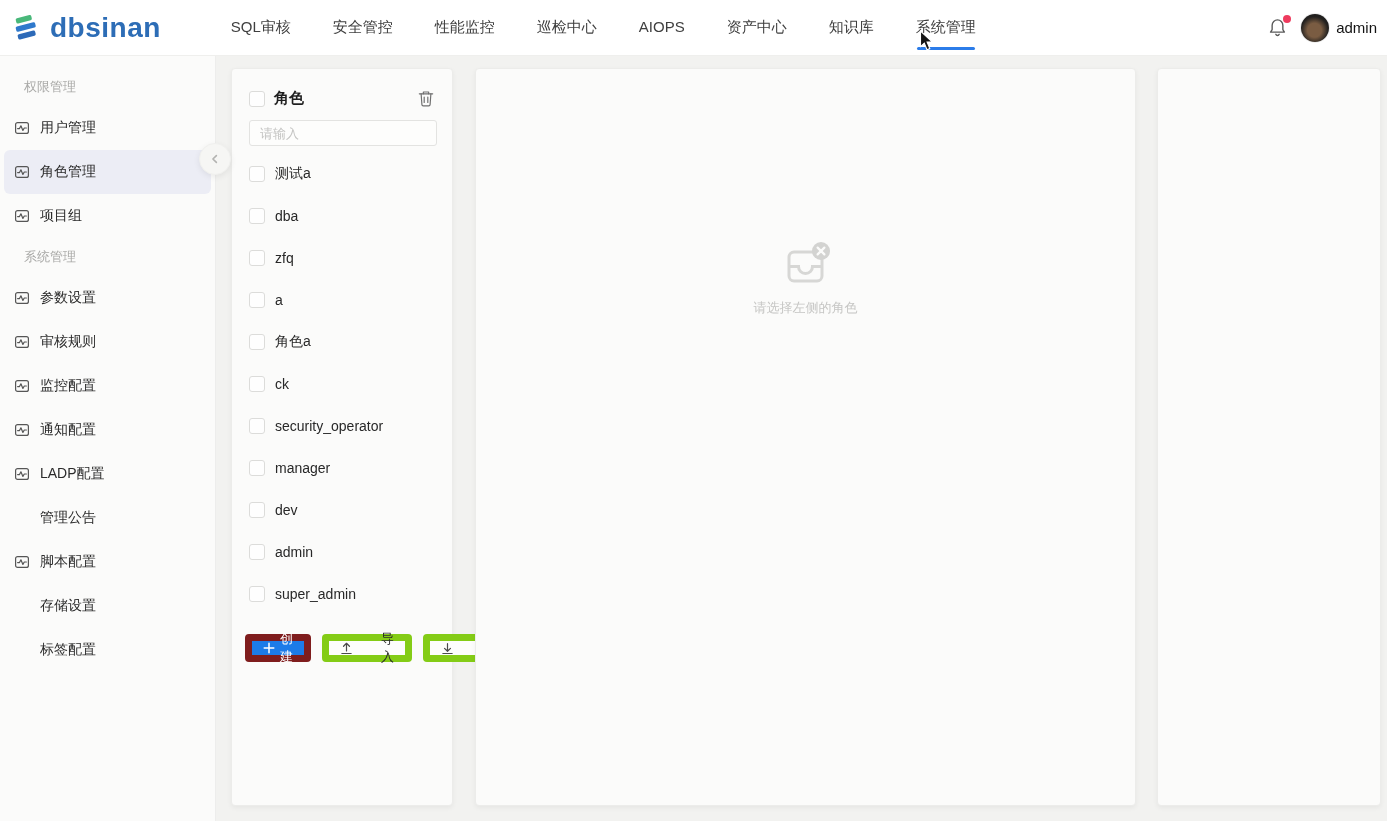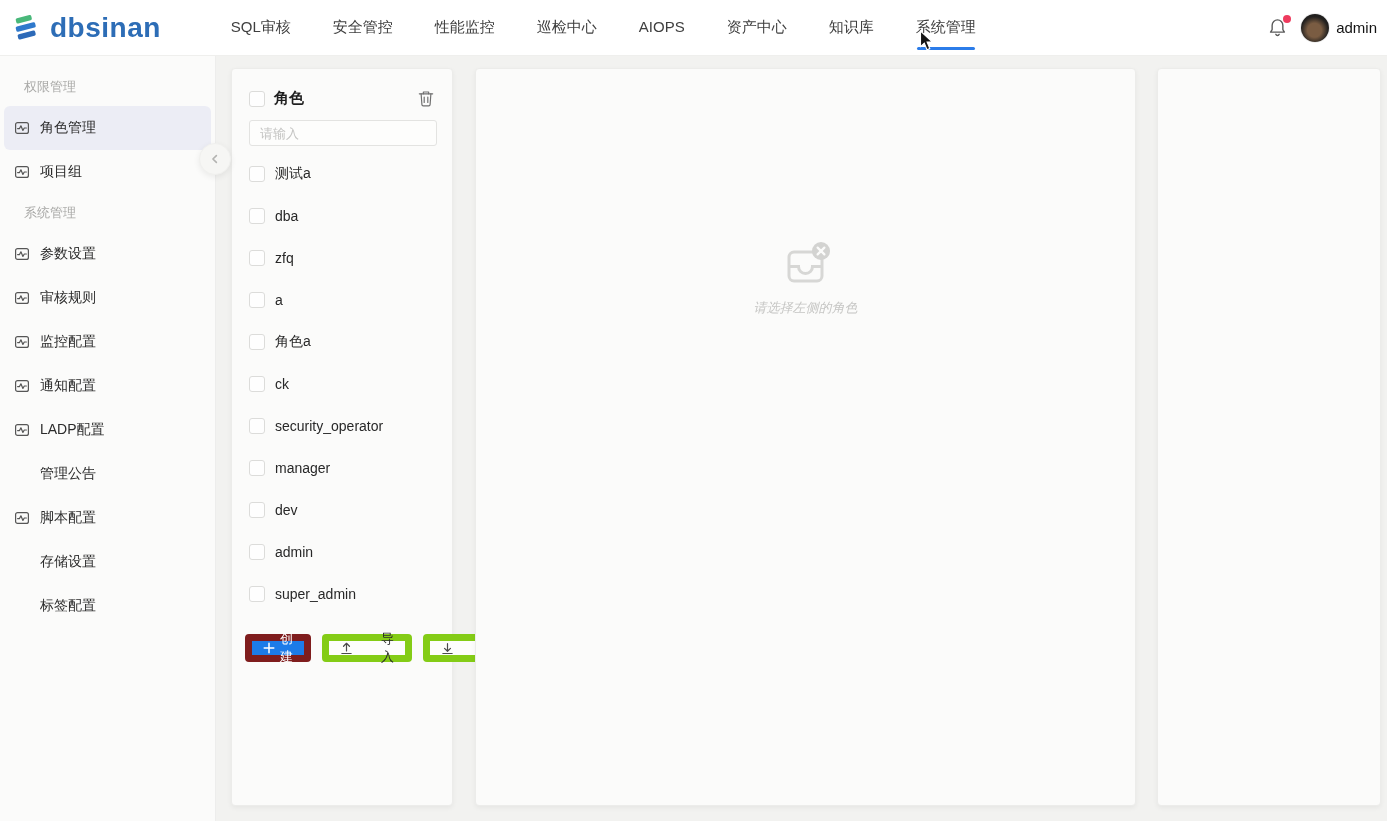--- a/index.html
+++ b/index.html
@@ -90,21 +90,21 @@
   .roles-actions { display:flex; gap:11px; padding:19px 12px 0 13px; }
   .btn {
     height:28px; display:inline-flex; align-items:center; gap:5px;
     font-size:13px; border-radius:4px; cursor:pointer; padding:0 11px;
     font-family:"Liberation Sans", sans-serif;
   }
   .btn-primary { background:#1c7be8; border:7px solid #7f1d1d; color:#fff; }
   .btn-default { background:#fdfdfc; border:7px solid #84cc16; color:#2b2b2b;gap:28px; }
 
   
-  .empty-state { margin-top:170px; display:flex; flex-direction:column; align-items:center;font-style:italic; }
+  .empty-state { margin-top:170px; display:flex; flex-direction:column; align-items:center; }
   .empty-text { margin-top:12px; font-size:13px; color:#c6c6c4; }
 
   
   .cursor { position:absolute; left:919px; top:30px; z-index:99; pointer-events:none; }
 </style>
 </head>
 <body>
 
 <header class="header">
   <div class="logo">
@@ -172,20 +172,29 @@
   </div>
 </header>
 
 <aside class="sidebar">
   <div>
 
       <div class="side-section">
         <span>权限管理</span>
       </div>
 
+      <div class="side-item">
+        <span class="side-icon">
+          <svg width="16" height="16" viewBox="0 0 16 16" fill="none" stroke="#565656" stroke-width="1.2" stroke-linejoin="round" stroke-linecap="round">
+            <rect x="1.6" y="2.6" width="12.8" height="10.8" rx="2"></rect>
+            <path d="M3.6 8.6 h1.9 l1.4 -2.8 l2 4.6 l1.4 -2.4 h2.1"></path>
+          </svg>
+        </span>
+        <span class="side-label">用户管理</span>
+      </div>
 
       <div class="side-item is-active">
         <span class="side-icon">
           <svg width="16" height="16" viewBox="0 0 16 16" fill="none" stroke="#565656" stroke-width="1.2" stroke-linejoin="round" stroke-linecap="round">
             <rect x="1.6" y="2.6" width="12.8" height="10.8" rx="2"></rect>
             <path d="M3.6 8.6 h1.9 l1.4 -2.8 l2 4.6 l1.4 -2.4 h2.1"></path>
           </svg>
         </span>
         <span class="side-label">角色管理</span>
       </div>

